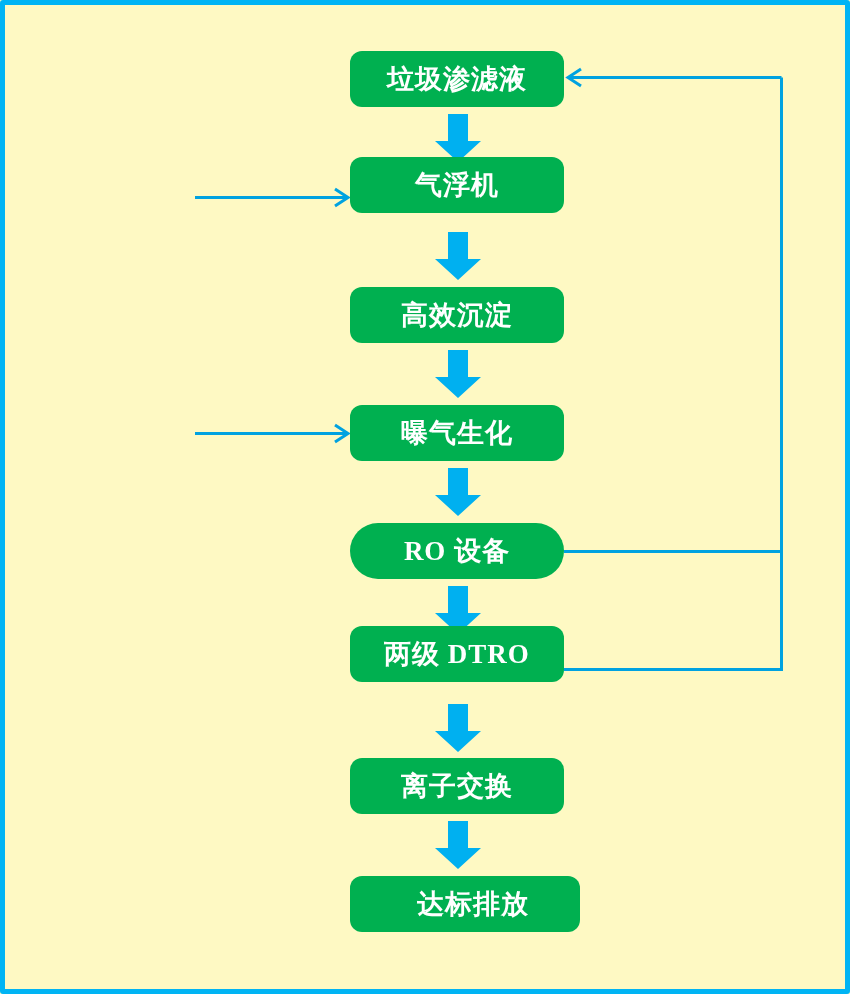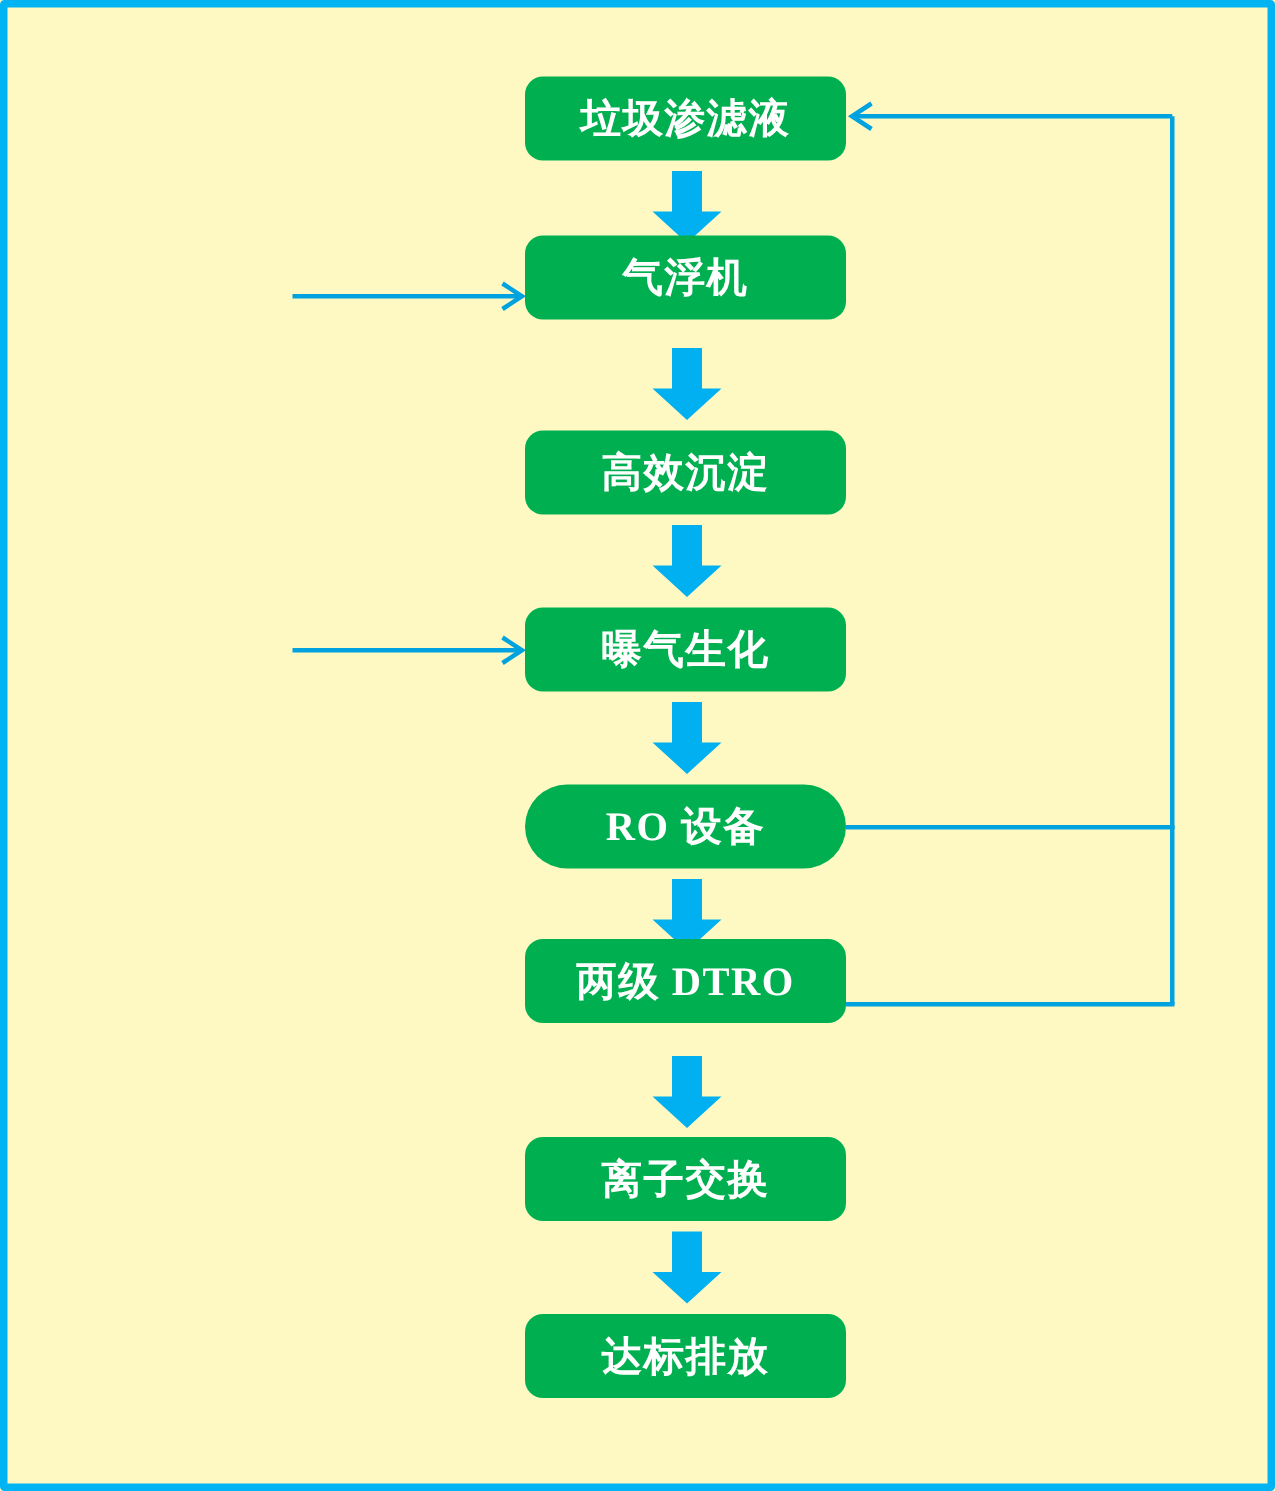--- a/index.html
+++ b/index.html
@@ -50,21 +50,21 @@
     letter-spacing: 1px;
     white-space: nowrap;
   }
   .n1 { top: 51px; }
   .n2 { top: 157px; }
   .n3 { top: 287px; }
   .n4 { top: 405px; }
   .n5 { top: 523px; border-radius: 28px; }
   .n6 { top: 626px; align-items: center; }
   .n7 { top: 758px; }
-  .n8 { top: 876px; }
+  .n8 { top: 876px; padding-left: 16px; }
 </style>
 </head>
 <body>
 
 <div class="canvas">
 
   <svg class="overlay" viewBox="0 0 850 994">
 
     <g fill="#00B0F0">
       <path d="M448 114 L468 114 L468 141 L481 141 L458 162 L435 141 L448 141 Z"></path>

